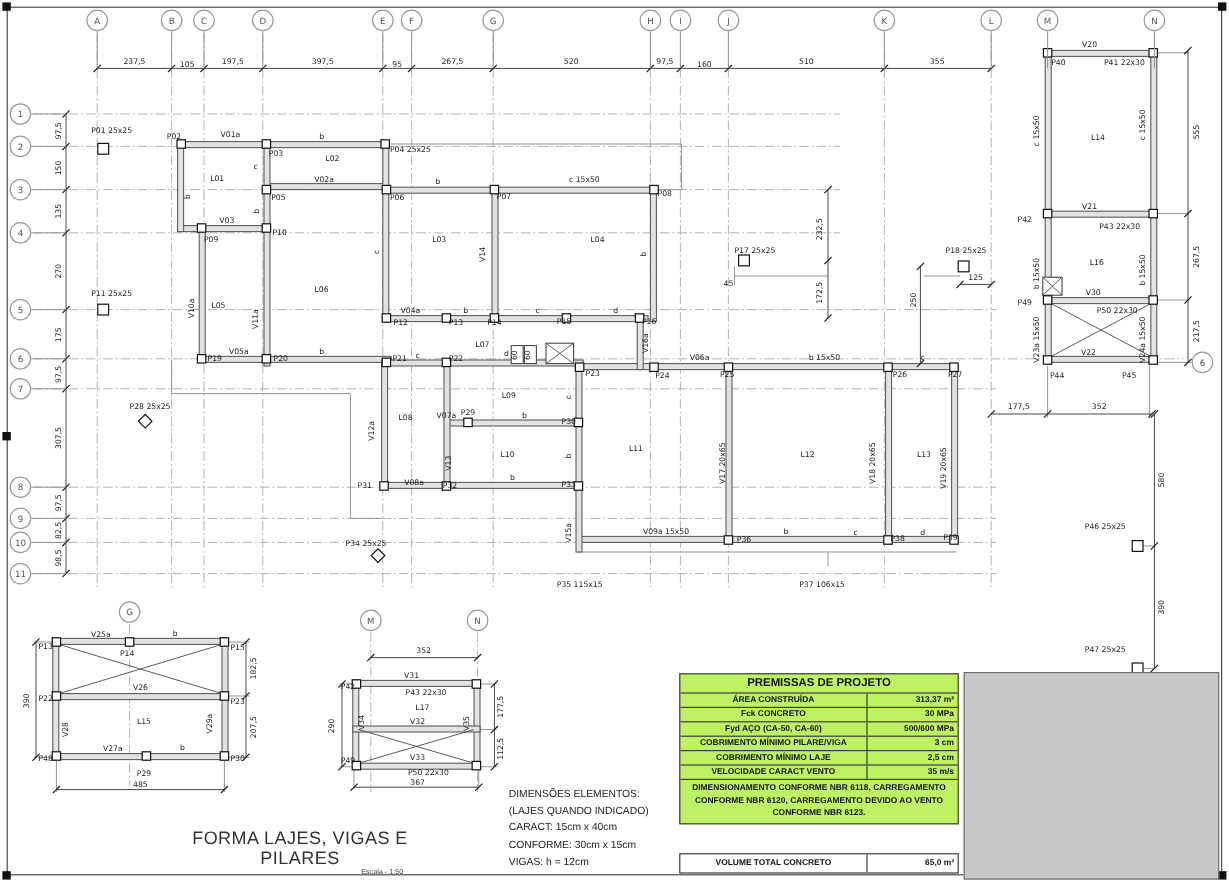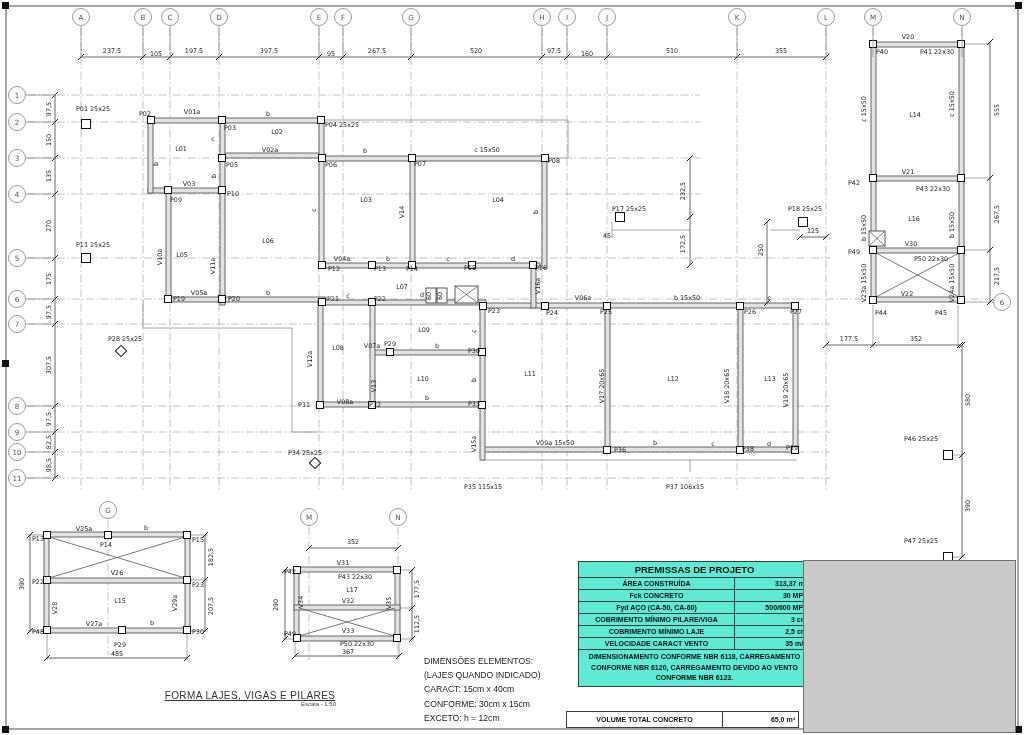--- a/index.html
+++ b/index.html
@@ -14,24 +14,24 @@
   .tick{stroke:#1e1e1e;stroke-width:1;}
   .pil{fill:#ffffff;stroke:#111;stroke-width:1;}
   .xb{fill:#fff;stroke:#444;stroke-width:.9;}
   .xd{stroke:#555;stroke-width:.8;}
   .lbl{font:6.4px "DejaVu Sans",sans-serif;fill:#1c1c1c;}
   .bubc{fill:#fff;stroke:#9a9a9a;stroke-width:1;}
   .bubt{font:7.2px "DejaVu Sans",sans-serif;fill:#555;}
   .mark{fill:#111;}
   .overlay{position:absolute;color:#222;}
   #title-block{left:150px;top:690px;width:200px;text-align:center;}
-  #title-block .t1{font-size:10px;letter-spacing:.4px;color:#333;text-decoration:underline;}
+  #title-block .t1{font-size:15px;letter-spacing:.4px;color:#333;}
   #title-block .t2{font-size:6px;text-align:right;padding-right:14px;color:#444;}
   #notes{left:424px;top:654px;width:150px;font-size:8.6px;line-height:14.2px;color:#1a1a1a;}
-  #ptable{left:566px;top:561px;width:231px;border:1.4px solid #3c3c3c;background:#5eead4;font-size:7px;font-weight:bold;color:#111;margin-left:12px;}
+  #ptable{left:566px;top:561px;width:231px;border:1.4px solid #3c3c3c;background:#bef264;font-size:7px;font-weight:bold;color:#111;}
   #ptable .hd{font-size:9.5px;text-align:center;border-bottom:1px solid #3c3c3c;padding:2px 0;}
   .prow{display:flex;border-bottom:1px solid #3c3c3c;height:11px;line-height:11px;}
   .prow .pl{flex:1;text-align:center;border-right:1px solid #3c3c3c;}
   .prow .pv{width:72px;text-align:right;padding-right:3px;}
   #pnote{padding:2px 6px;text-align:center;line-height:10.5px;}
   #vbox{left:566px;top:711px;width:231px;height:15px;border:1.4px solid #3c3c3c;background:#fff;
         display:flex;font-size:7px;font-weight:bold;line-height:15px;color:#111;}
   #vbox .pl{flex:1;text-align:center;border-right:1px solid #3c3c3c;}
   #vbox .pv{width:72px;text-align:right;padding-right:3px;}
   #grayblock{left:803px;top:560px;width:211px;height:171px;background:#c9c9c9;border:1px solid #6e6e6e;}
@@ -568,21 +568,21 @@
   <div class="overlay" id="title-block">
     <div class="t1">FORMA LAJES, VIGAS E PILARES</div>
     <div class="t2">Escala - 1:50</div>
   </div>
 
   <div class="overlay" id="notes">
     <div>DIMENSÕES ELEMENTOS:</div>
     <div>(LAJES QUANDO INDICADO)</div>
     <div>CARACT: 15cm x 40cm</div>
     <div>CONFORME: 30cm x 15cm</div>
-    <div>EXCETO: h = 12cm</div>
+    <div>VIGAS: h = 12cm</div>
   </div>
 
   <div class="overlay" id="ptable">
     <div class="hd">PREMISSAS DE PROJETO</div>
     <div class="prow">
       <div class="pl">ÁREA CONSTRUÍDA</div>
       <div class="pv">313,37 m²</div>
     </div>
     <div class="prow">
       <div class="pl">Fck CONCRETO</div>

